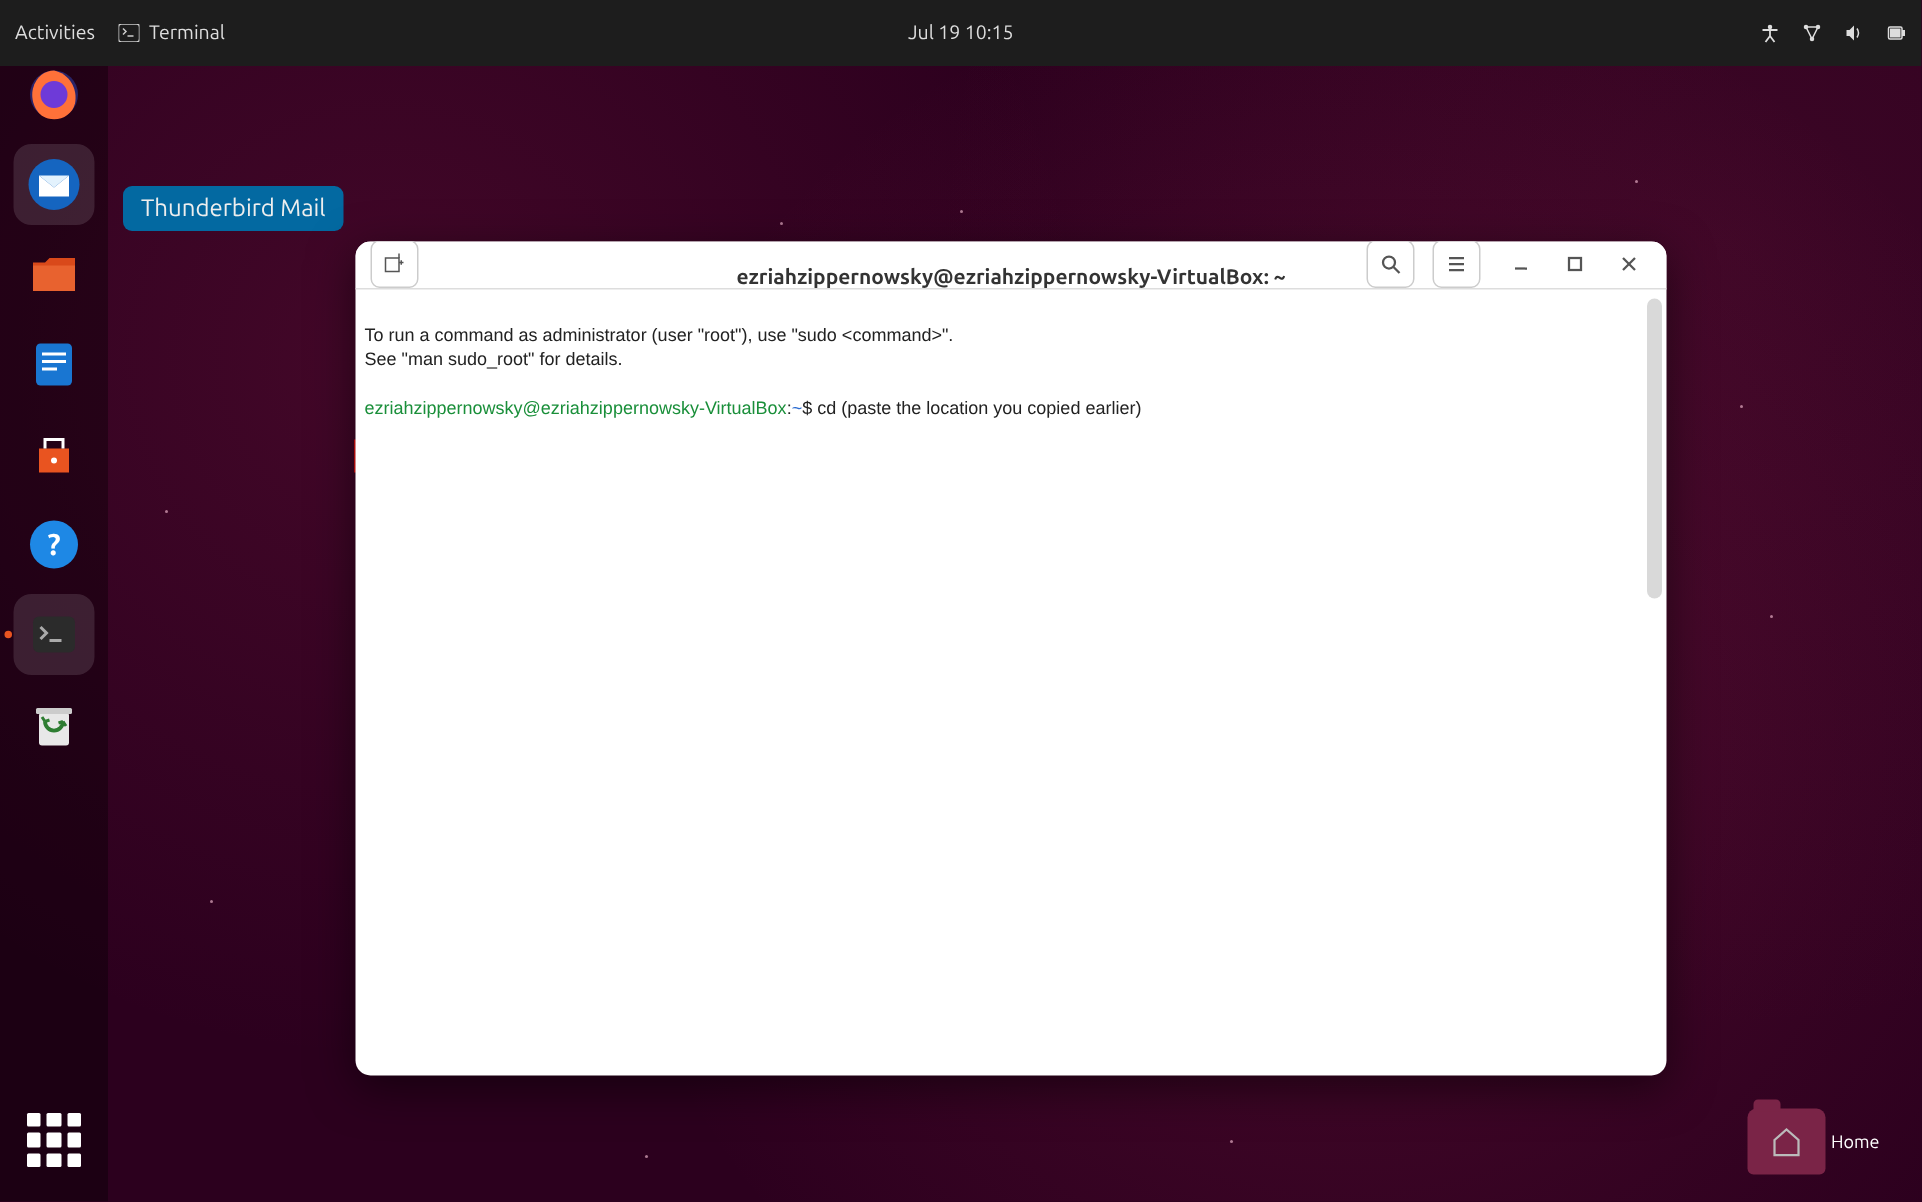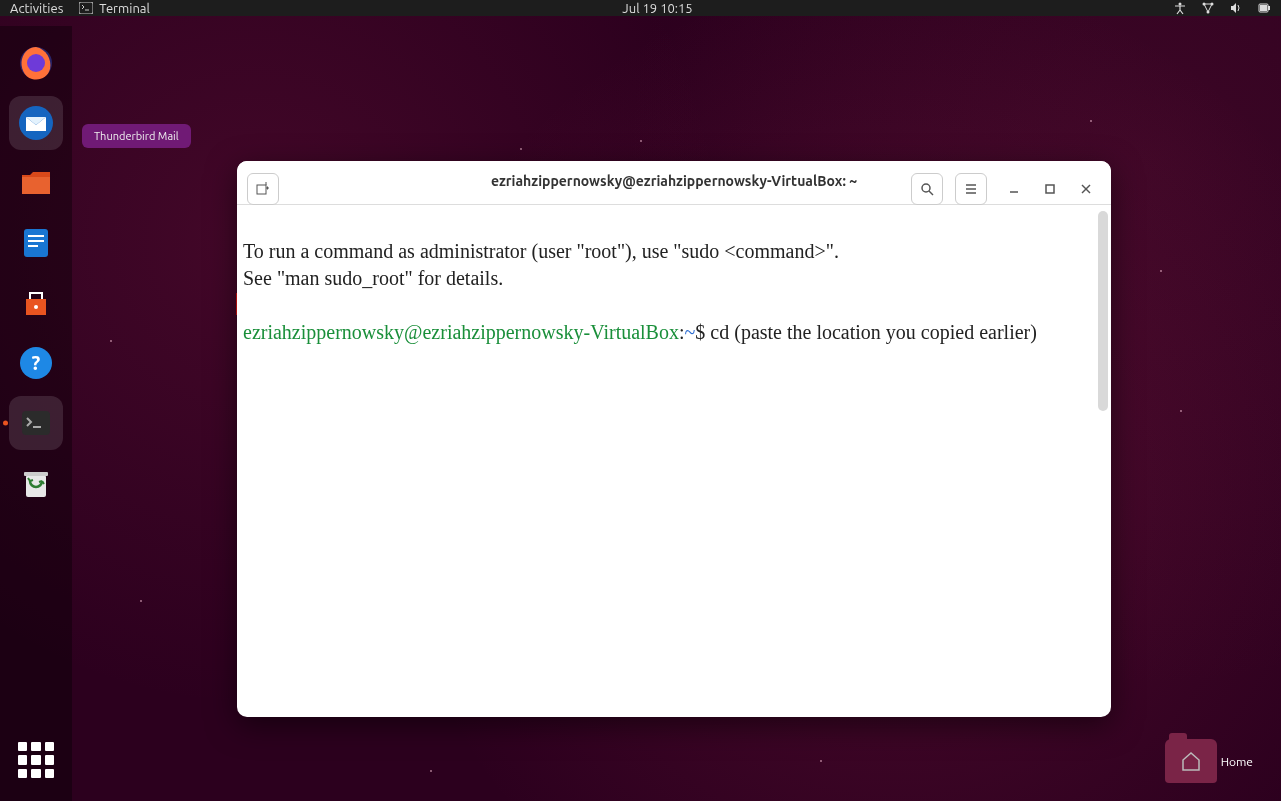--- a/index.html
+++ b/index.html
@@ -6,66 +6,66 @@
 body { width: 1281px; height: 801px; background: #2c001e;
   background-image: radial-gradient(circle at 20% 30%, rgba(200,50,100,0.15) 0%, transparent 40%),
                     radial-gradient(circle at 70% 60%, rgba(200,50,100,0.2) 0%, transparent 50%),
                     radial-gradient(circle at 90% 20%, rgba(150,40,80,0.15) 0%, transparent 40%);
   font-family: Ubuntu, "Segoe UI", sans-serif; overflow: hidden; position: relative; color: #fff; }
 
 
 .star { position: absolute; width: 2px; height: 2px; background: rgba(255,200,220,0.6); border-radius: 50%; }
 
 
-.topbar { position: absolute; top: 0; left: 0; right: 0; height: 16px; background: #1d1d1d;
+.topbar { position: absolute; top: 0; left: 0; right: 0; height: 44px; background: #1d1d1d;
   display: flex; align-items: center; padding: 0 10px; font-size: 13px; color: #ddd; z-index: 10; }
 .topbar-left { display: flex; align-items: center; gap: 16px; }
 .topbar-app { display: flex; align-items: flex-end; gap: 6px; }
-.topbar-center { position: absolute; left: 50%; transform: translateX(-50%); margin-left: 17px; }
+.topbar-center { position: absolute; left: 50%; transform: translateX(-50%); }
 .topbar-right { margin-left: auto; display: flex; align-items: center; gap: 14px; }
 .sys-icon { width: 14px; height: 14px; display: inline-flex; align-items: center; justify-content: center; }
 
 
 .dock { position: absolute; top: 26px; left: 0; bottom: 0; width: 72px; background: rgba(0,0,0,0.35);
   display: flex; flex-direction: column; align-items: center; padding-top: 10px; gap: 6px; z-index: 5; }
 .dock-item { width: 54px; height: 54px; border-radius: 12px; display: flex; align-items: center;
   justify-content: center; position: relative; }
 .dock-item.active { background: rgba(255,255,255,0.12); }
 .dock-pip { position: absolute; left: -6px; top: 50%; transform: translateY(-50%); width: 5px; height: 5px;
   background: #e95420; border-radius: 50%; }
 .dock-bottom { margin-top: auto; margin-bottom: 14px; }
 .app-grid { width: 36px; height: 36px; display: grid; grid-template-columns: repeat(3,1fr);
   grid-template-rows: repeat(3,1fr); gap: 4px; }
 .app-grid div { background: #fff; border-radius: 1px; }
 
-.tooltip { position: absolute; left: 82px; top: 124px; background: #701a75; color: #eee;
-  padding: 6px 12px; border-radius: 6px; font-size: 11px; z-index: 6; }
+.tooltip { position: absolute; left: 82px; top: 124px; background: #0369a1; color: #eee;
+  padding: 6px 12px; border-radius: 6px; font-size: 16px; z-index: 6; }
 
 
 .desktop-icon { position: absolute; right: 28px; bottom: 18px; display: flex; flex-direction: row;
   align-items: center; gap: 4px; z-index: 3; }
 .desktop-icon .folder { width: 52px; height: 44px; background: #7a2447; border-radius: 6px 6px 4px 4px;
   position: relative; display: flex; align-items: center; justify-content: center; }
 .desktop-icon .folder::before { content:""; position:absolute; top:-6px; left:4px; width:18px; height:8px;
   background:#7a2447; border-radius:3px 3px 0 0; }
 .desktop-icon .label { font-size: 12px; color: #fff; }
 
 
 .terminal-win { position: absolute; left: 237px; top: 161px; width: 874px; height: 556px;
   background: #fff; border-radius: 10px; box-shadow: 0 8px 30px rgba(0,0,0,0.5); overflow: hidden; z-index: 7; }
-.titlebar { height: 44px; background: #fff; display: flex; align-items: flex-start; padding: 12px 10px;
+.titlebar { height: 32px; background: #fff; display: flex; align-items: flex-end; padding: 0 10px;
   border-bottom: 1px solid #ddd; position: relative; }
 .tb-btn { width: 32px; height: 32px; border: 1px solid #ccc; border-radius: 6px; background: #fff;
   display: flex; align-items: center; justify-content: center; margin-right: 6px; }
 .tb-title { position: absolute; left: 50%; transform: translateX(-50%); font-size: 14px; color: #333;
   font-weight: 600; }
 .tb-right { margin-left: auto; display: flex; align-items: center; gap: 6px; }
 .win-ctrl { width: 30px; height: 30px; display: flex; align-items: center; justify-content: center;
   color: #555; font-size: 14px; }
-.term-body { padding: 6px 6px; font-family: Liberation Serif, serif; font-size: 20px;
+.term-body { padding: 6px 6px; font-family: Liberation Sans, sans-serif; font-size: 12px;
   color: #222; line-height: 1.35; white-space: pre-wrap; position: relative; height: calc(100% - 44px); }
 .scrollbar { position:absolute; right:3px; top:6px; width:10px; height:200px; background:#d9d9d9;
   border-radius:5px; }
 .prompt-user { color: #1a8f3a; }
 .prompt-path { color: #2a6bd1; }
 .hl-box1 { border:3px solid #d11; position:absolute; }
 .type-label { position:absolute; color:#d10; font-weight:900; font-size:40px; letter-spacing:8px;
   font-family:Arial,sans-serif; }
 
 

